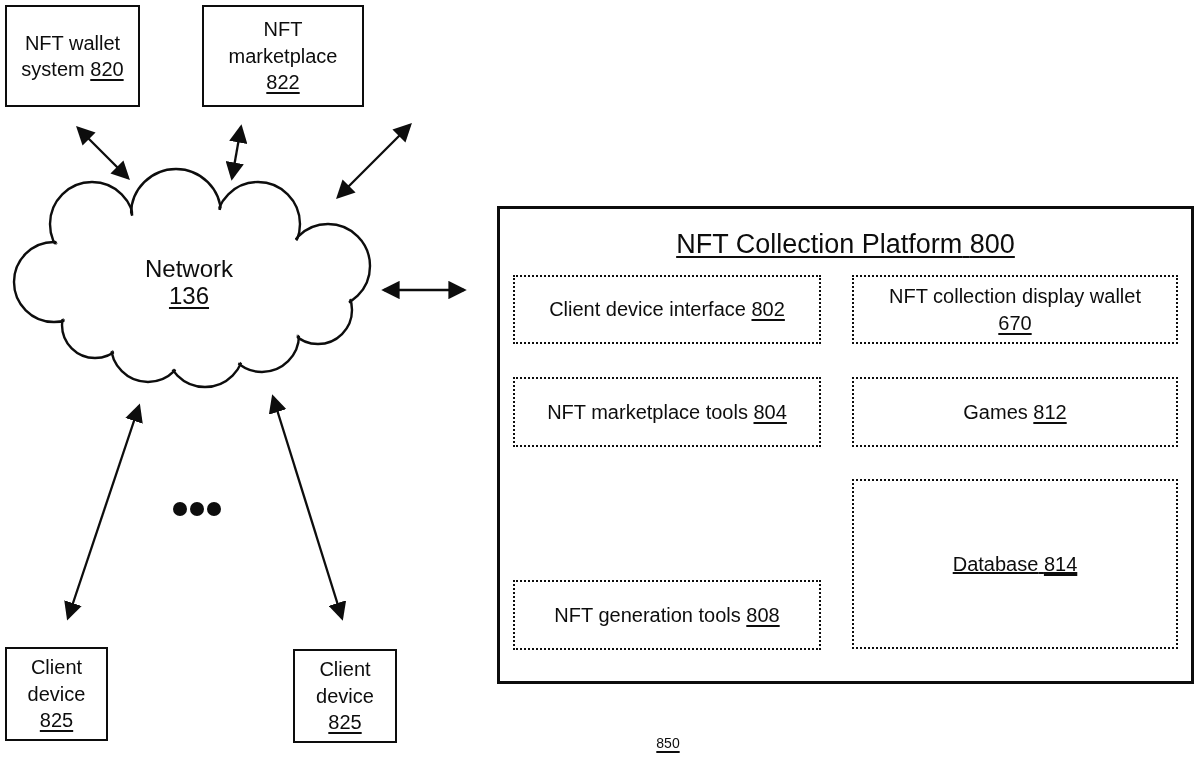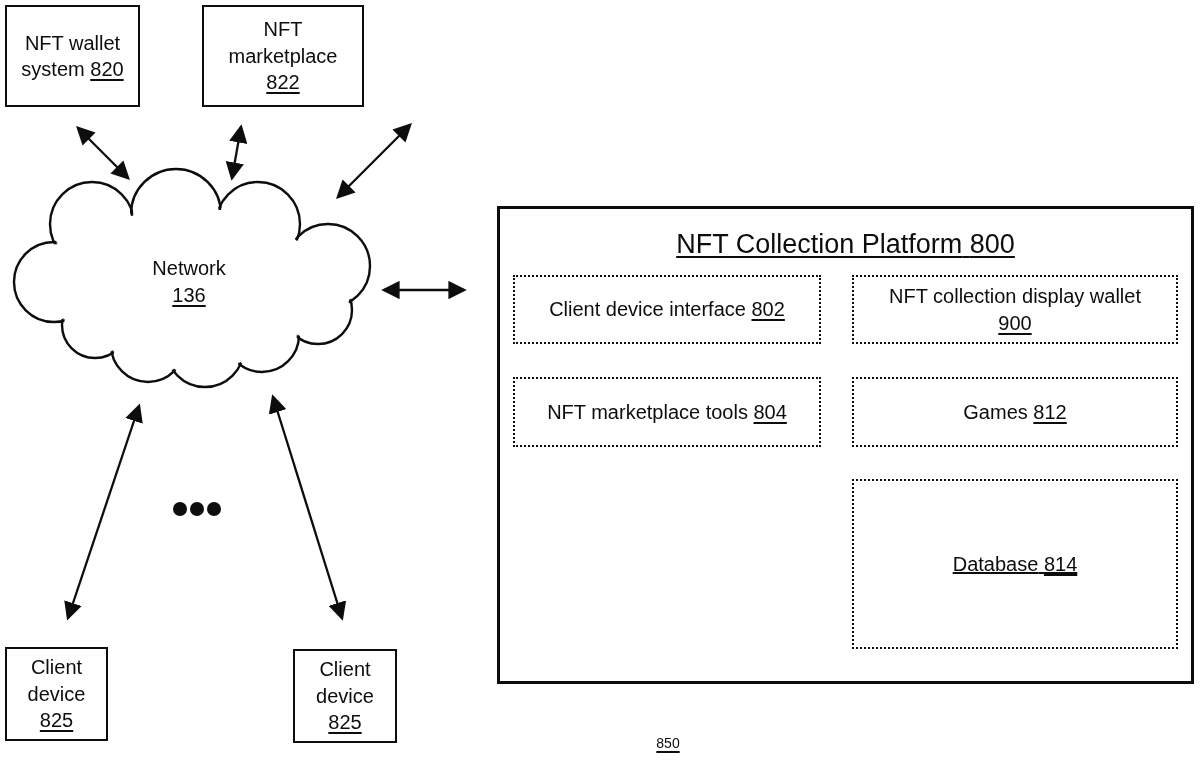--- a/index.html
+++ b/index.html
@@ -28,21 +28,21 @@
     font-size: 20px;
     line-height: 1.32;
   }
   .box .lbl { display: inline-block; }
 
   
   .network-lbl {
     position: absolute;
     left: 113px; top: 255px; width: 152px;
     text-align: center;
-    font-size: 20px;
+    font-size: 24px;
     line-height: 27px;
   }
   .network-lbl span { display: block; }
   .network-lbl .u { display: inline-block; }
 
   
   .platform {
     position: absolute;
     left: 497px; top: 206px; width: 697px; height: 478px;
     box-sizing: border-box;
@@ -177,21 +177,21 @@
   <div class="module" style="left:513px; top:275px; width:308px; height:69px;">
     <div class="lbl">
       <span>Client device interface</span>
       <span class="u">802</span>
     </div>
   </div>
 
   <div class="module stack" style="left:852px; top:275px; width:326px; height:69px;">
     <div class="lbl">
       <span>NFT collection display wallet</span>
-      <span class="u">900</span>
+      <span class="u">670</span>
     </div>
   </div>
 
   <div class="module" style="left:513px; top:377px; width:308px; height:70px;">
     <div class="lbl">
       <span>NFT marketplace tools</span>
       <span class="u">804</span>
     </div>
   </div>
 
@@ -203,18 +203,24 @@
   </div>
 
 
   <div class="module" style="left:852px; top:479px; width:326px; height:170px;text-decoration:underline;">
     <div class="lbl">
       <span>Database</span>
       <span class="u">814</span>
     </div>
   </div>
 
+  <div class="module" style="left:513px; top:580px; width:308px; height:70px;">
+    <div class="lbl">
+      <span>NFT generation tools</span>
+      <span class="u">808</span>
+    </div>
+  </div>
 
   <div class="figlabel">
     <span class="u">850</span>
   </div>
 
 </div>
 
 </body></html>

